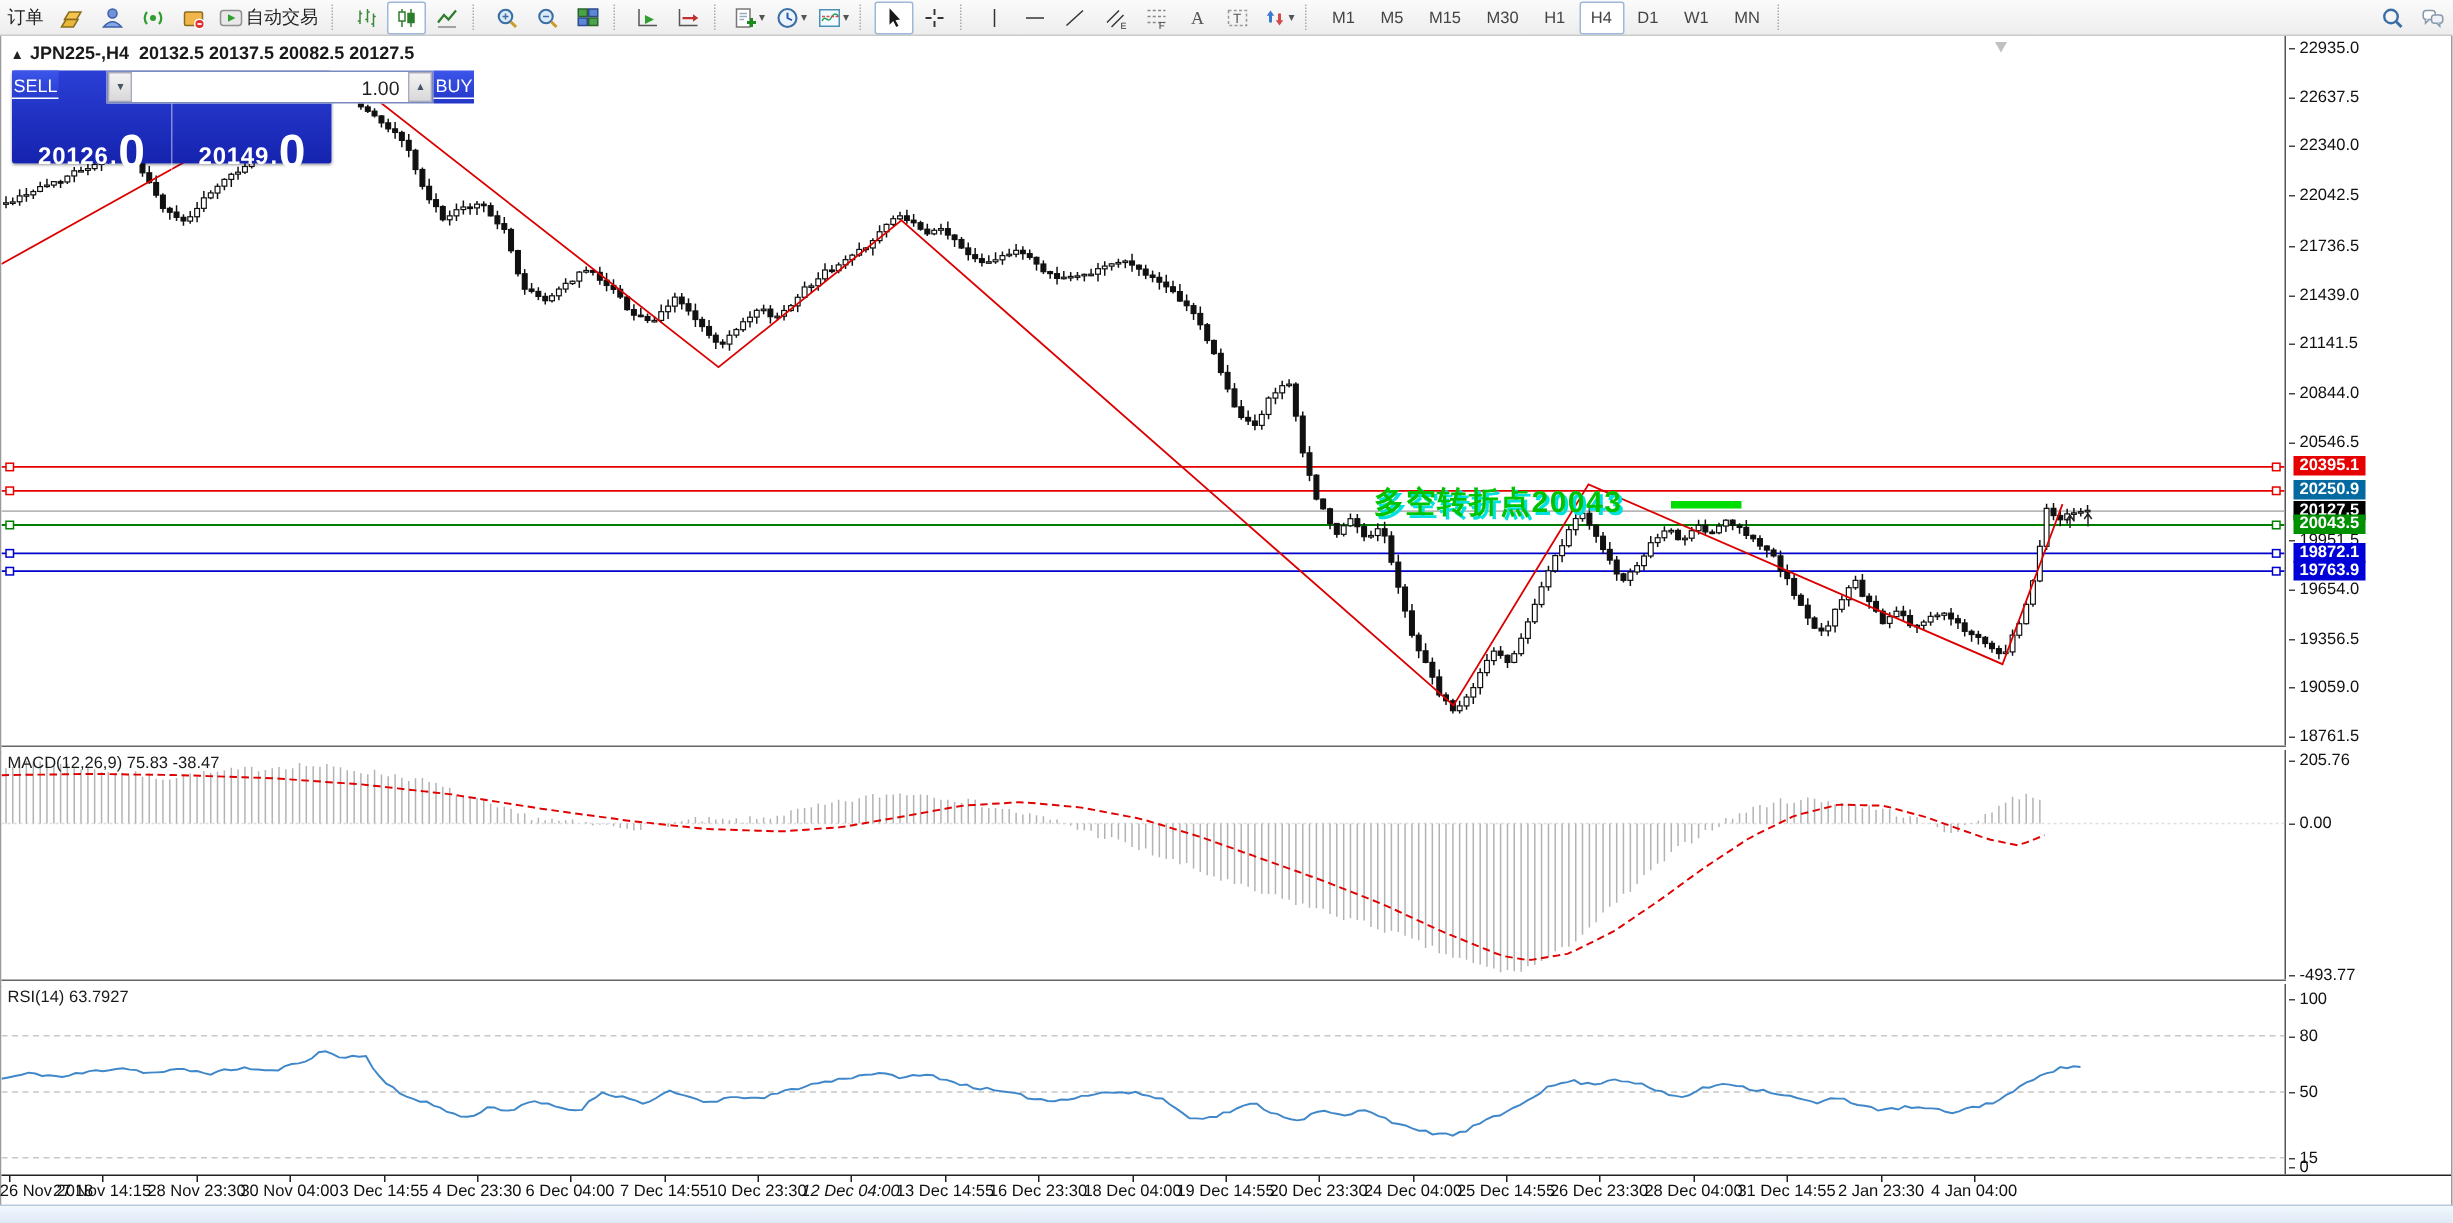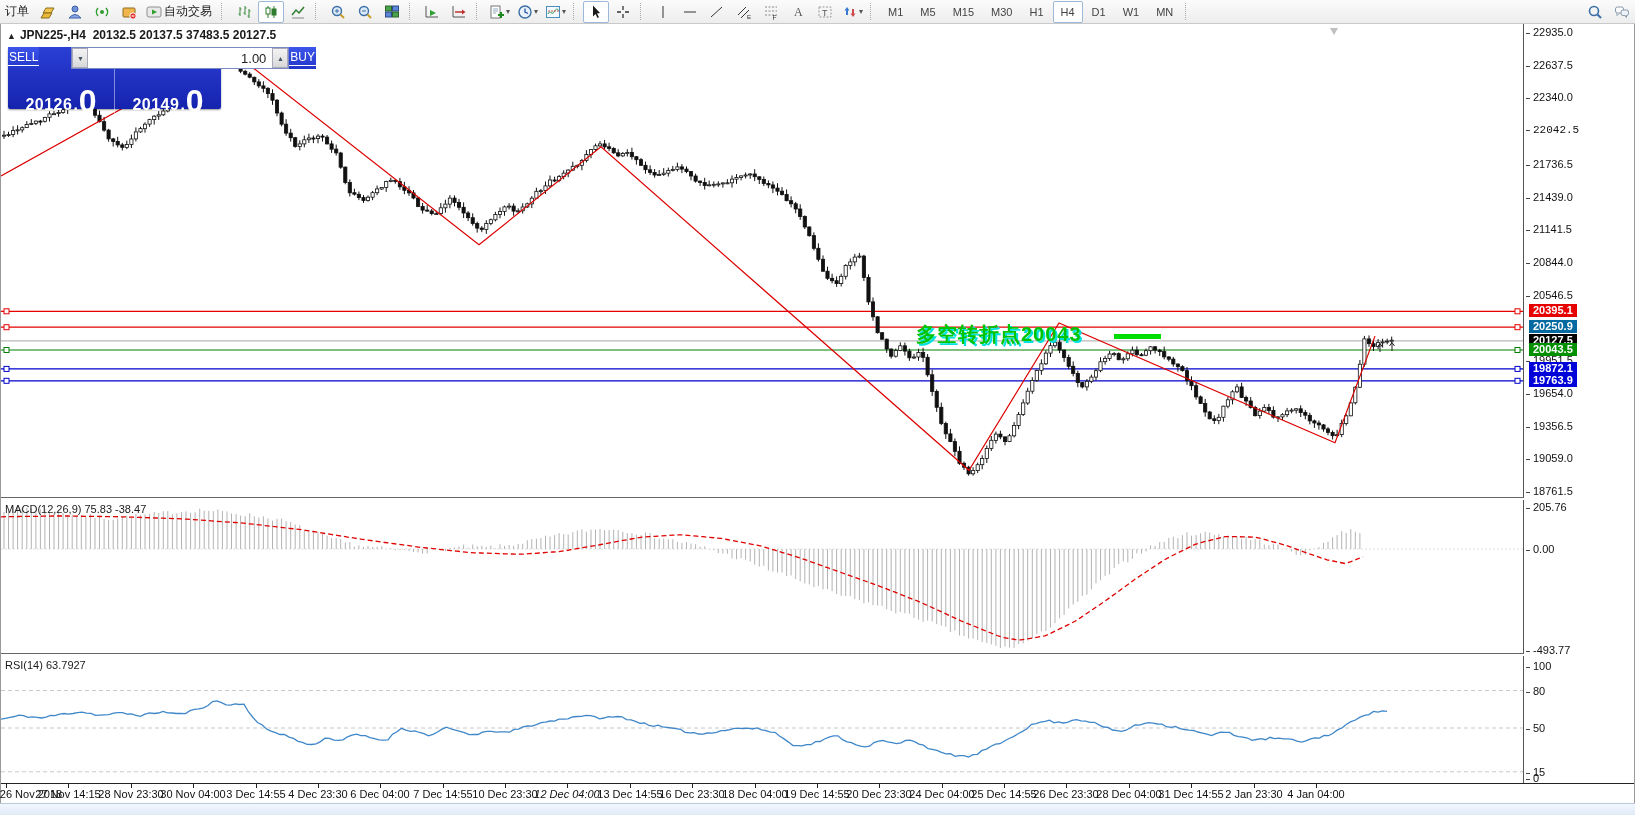--- a/index.html
+++ b/index.html
@@ -999,21 +999,21 @@
           <line x1="1390.7" y1="312.6" x2="1390.7" y2="319.2" stroke="#111" stroke-width="1"></line>
           <rect x="1389.1" y="316.2" width="3.2" height="1.0" fill="#fff" stroke="#111" stroke-width="0.8"></rect>
         </g>
         <polyline points="0,152.0 228,25.0 478,220.8 600,122.9 968,446.3 1058,298.9 1334,418.8 1374,312.1" fill="none" stroke="#dd0000" stroke-width="1.2"></polyline>
         <rect x="1113" y="310" width="47" height="5" fill="#00dd00"></rect>
         <path d="M1379,328 V320 M1376.5,323 L1379,319.5 L1381.5,323" stroke="#222" fill="none"></path>
         <path d="M1391,327 V319 M1388.5,322 L1391,318.5 L1393.5,322" stroke="#222" fill="none"></path>
         <path d="M1329,4 h8 l-4,7 z" fill="#c0c0c0"></path>
       </svg>
     <div id="title">
-      <span class="tri">▲</span><span>JPN225-,H4</span>&nbsp;&nbsp;<span>20132.5 20137.5 37483.5 20127.5</span>
+      <span class="tri">▲</span><span>JPN225-,H4</span>&nbsp;&nbsp;<span>20132.5 20137.5 20082.5 20127.5</span>
     </div>
     <div id="tpanel">
       <div class="row1">
         <div class="tradebtn">
             <span>SELL</span>
           </div>
         <div class="lotbox">
           <div class="spin">▼</div>
           <input class="lot" value="1.00" style="">
           <div class="spin">▲</div>
@@ -1362,21 +1362,21 @@
       </svg>
     <div class="indlabel">
       <span>RSI(14)</span> <span>63.7927</span>
     </div>
   </div>
 
   <div id="axiscol">
       <div class="atick" style="top: 2px;">22935.0</div>
       <div class="atick" style="top: 35px;">22637.5</div>
       <div class="atick" style="top: 67px;">22340.0</div>
-      <div class="atick" style="top: 100px; font-family: Liberation Mono, monospace;">22042.5</div>
+      <div class="atick" style="top: 100px;">22042.5</div>
       <div class="atick" style="top: 134px;">21736.5</div>
       <div class="atick" style="top: 167px;">21439.0</div>
       <div class="atick" style="top: 199px;">21141.5</div>
       <div class="atick" style="top: 232px;">20844.0</div>
       <div class="atick" style="top: 265px;">20546.5</div>
       <div class="atick" style="top: 330px;">19951.5</div>
       <div class="atick" style="top: 363px;">19654.0</div>
       <div class="atick" style="top: 396px;">19356.5</div>
       <div class="atick" style="top: 428px;">19059.0</div>
       <div class="atick" style="top: 461px;">18761.5</div>

